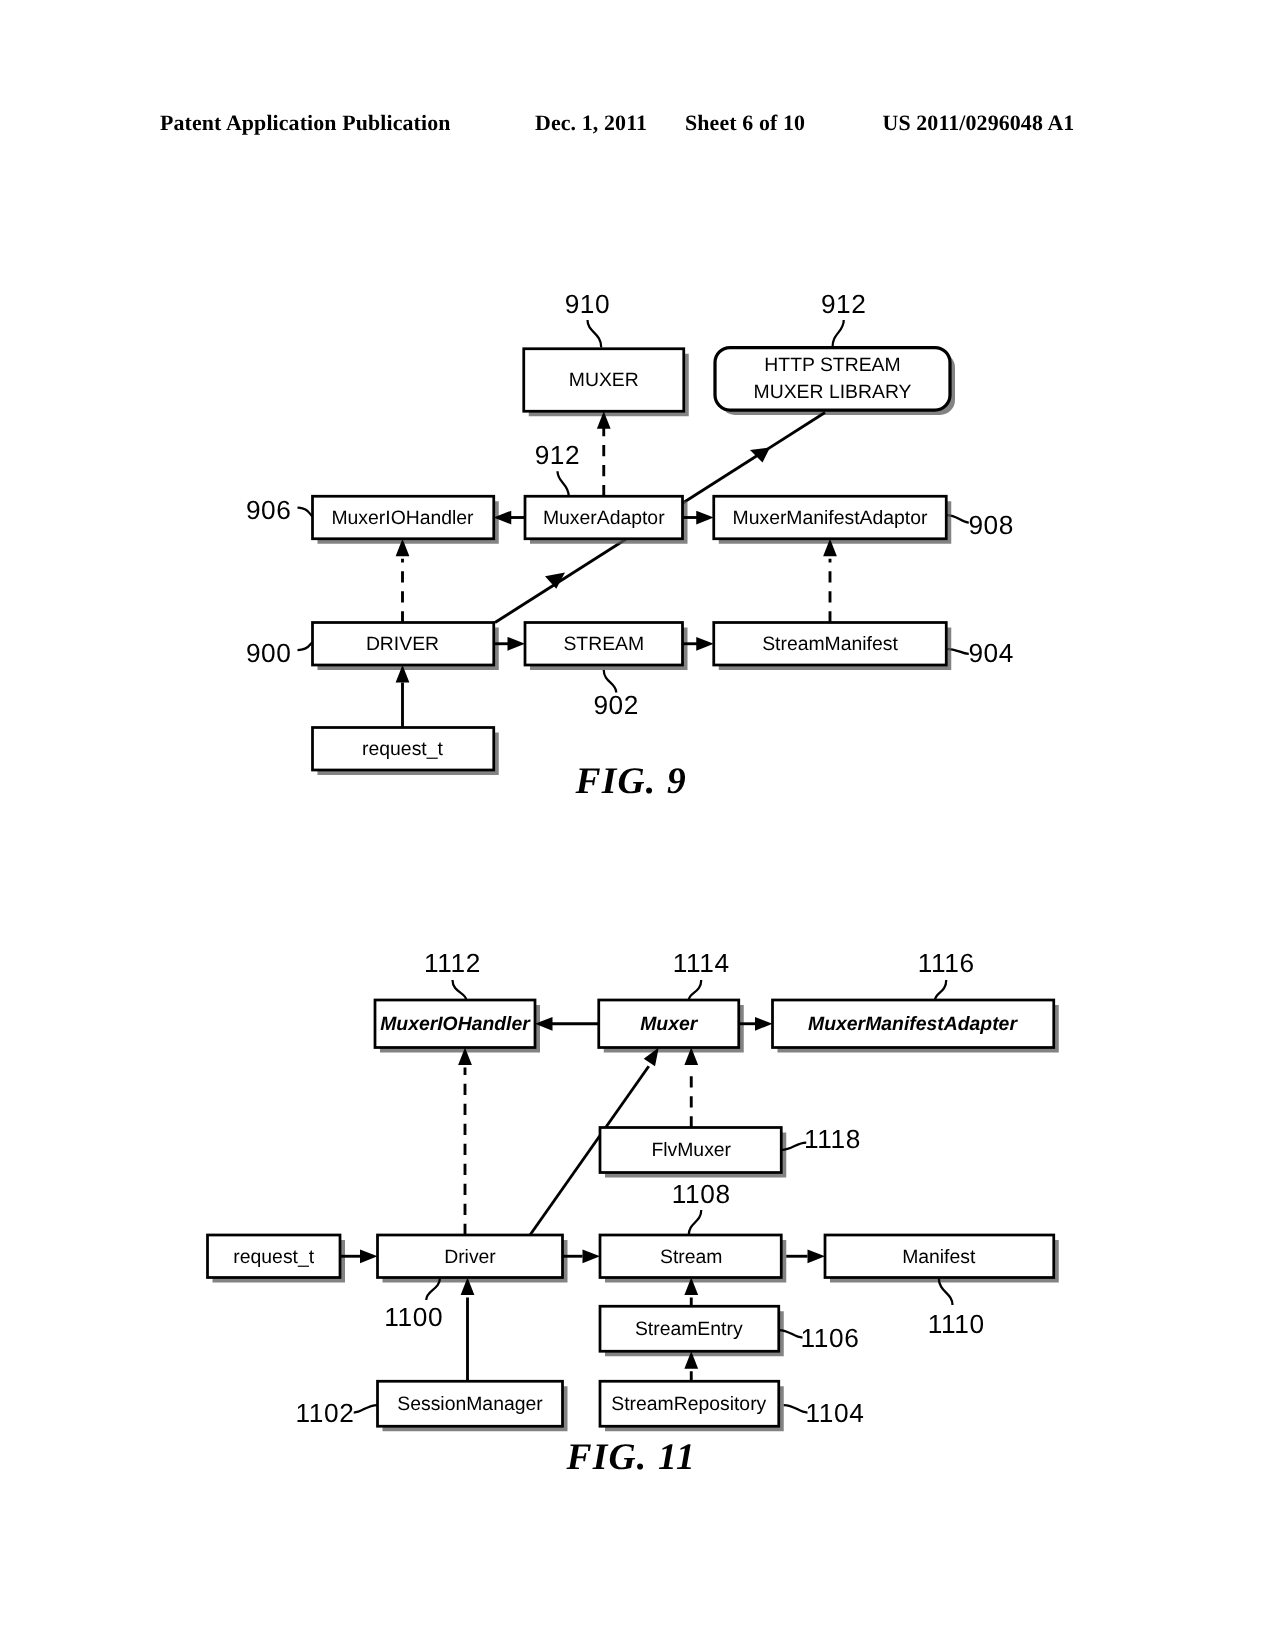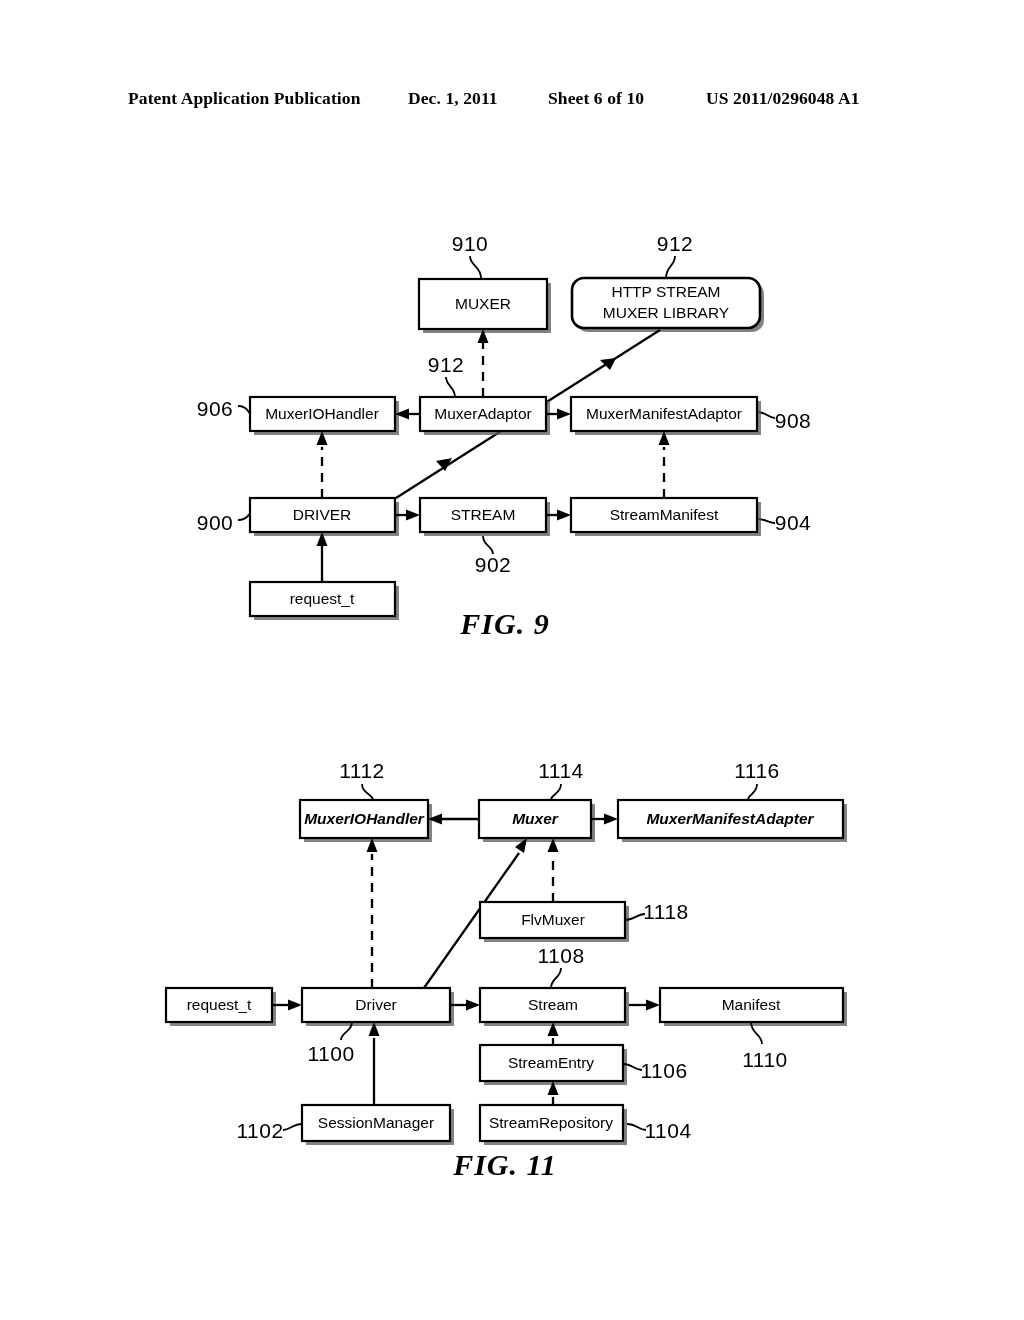--- a/index.html
+++ b/index.html
@@ -26,21 +26,21 @@
     position: absolute;
     top: 88px;
     font-family: "Liberation Serif", serif;
     font-weight: bold;
     font-size: 17.5px;
     letter-spacing: 0.1px;
     white-space: nowrap;
     color: #000;
   }
   #hdr-title { left: 128px; }
-  #hdr-date  { left: 408px; }
+  #hdr-date  { left: 428px; }
   #hdr-sheet { left: 548px; text-align: center; }
   #hdr-pub   { left: 706px; text-align: right; }
 
   svg.fig {
     position: absolute;
     left: 0;
     top: 0;
     overflow: visible;
   }
   .boxline {

